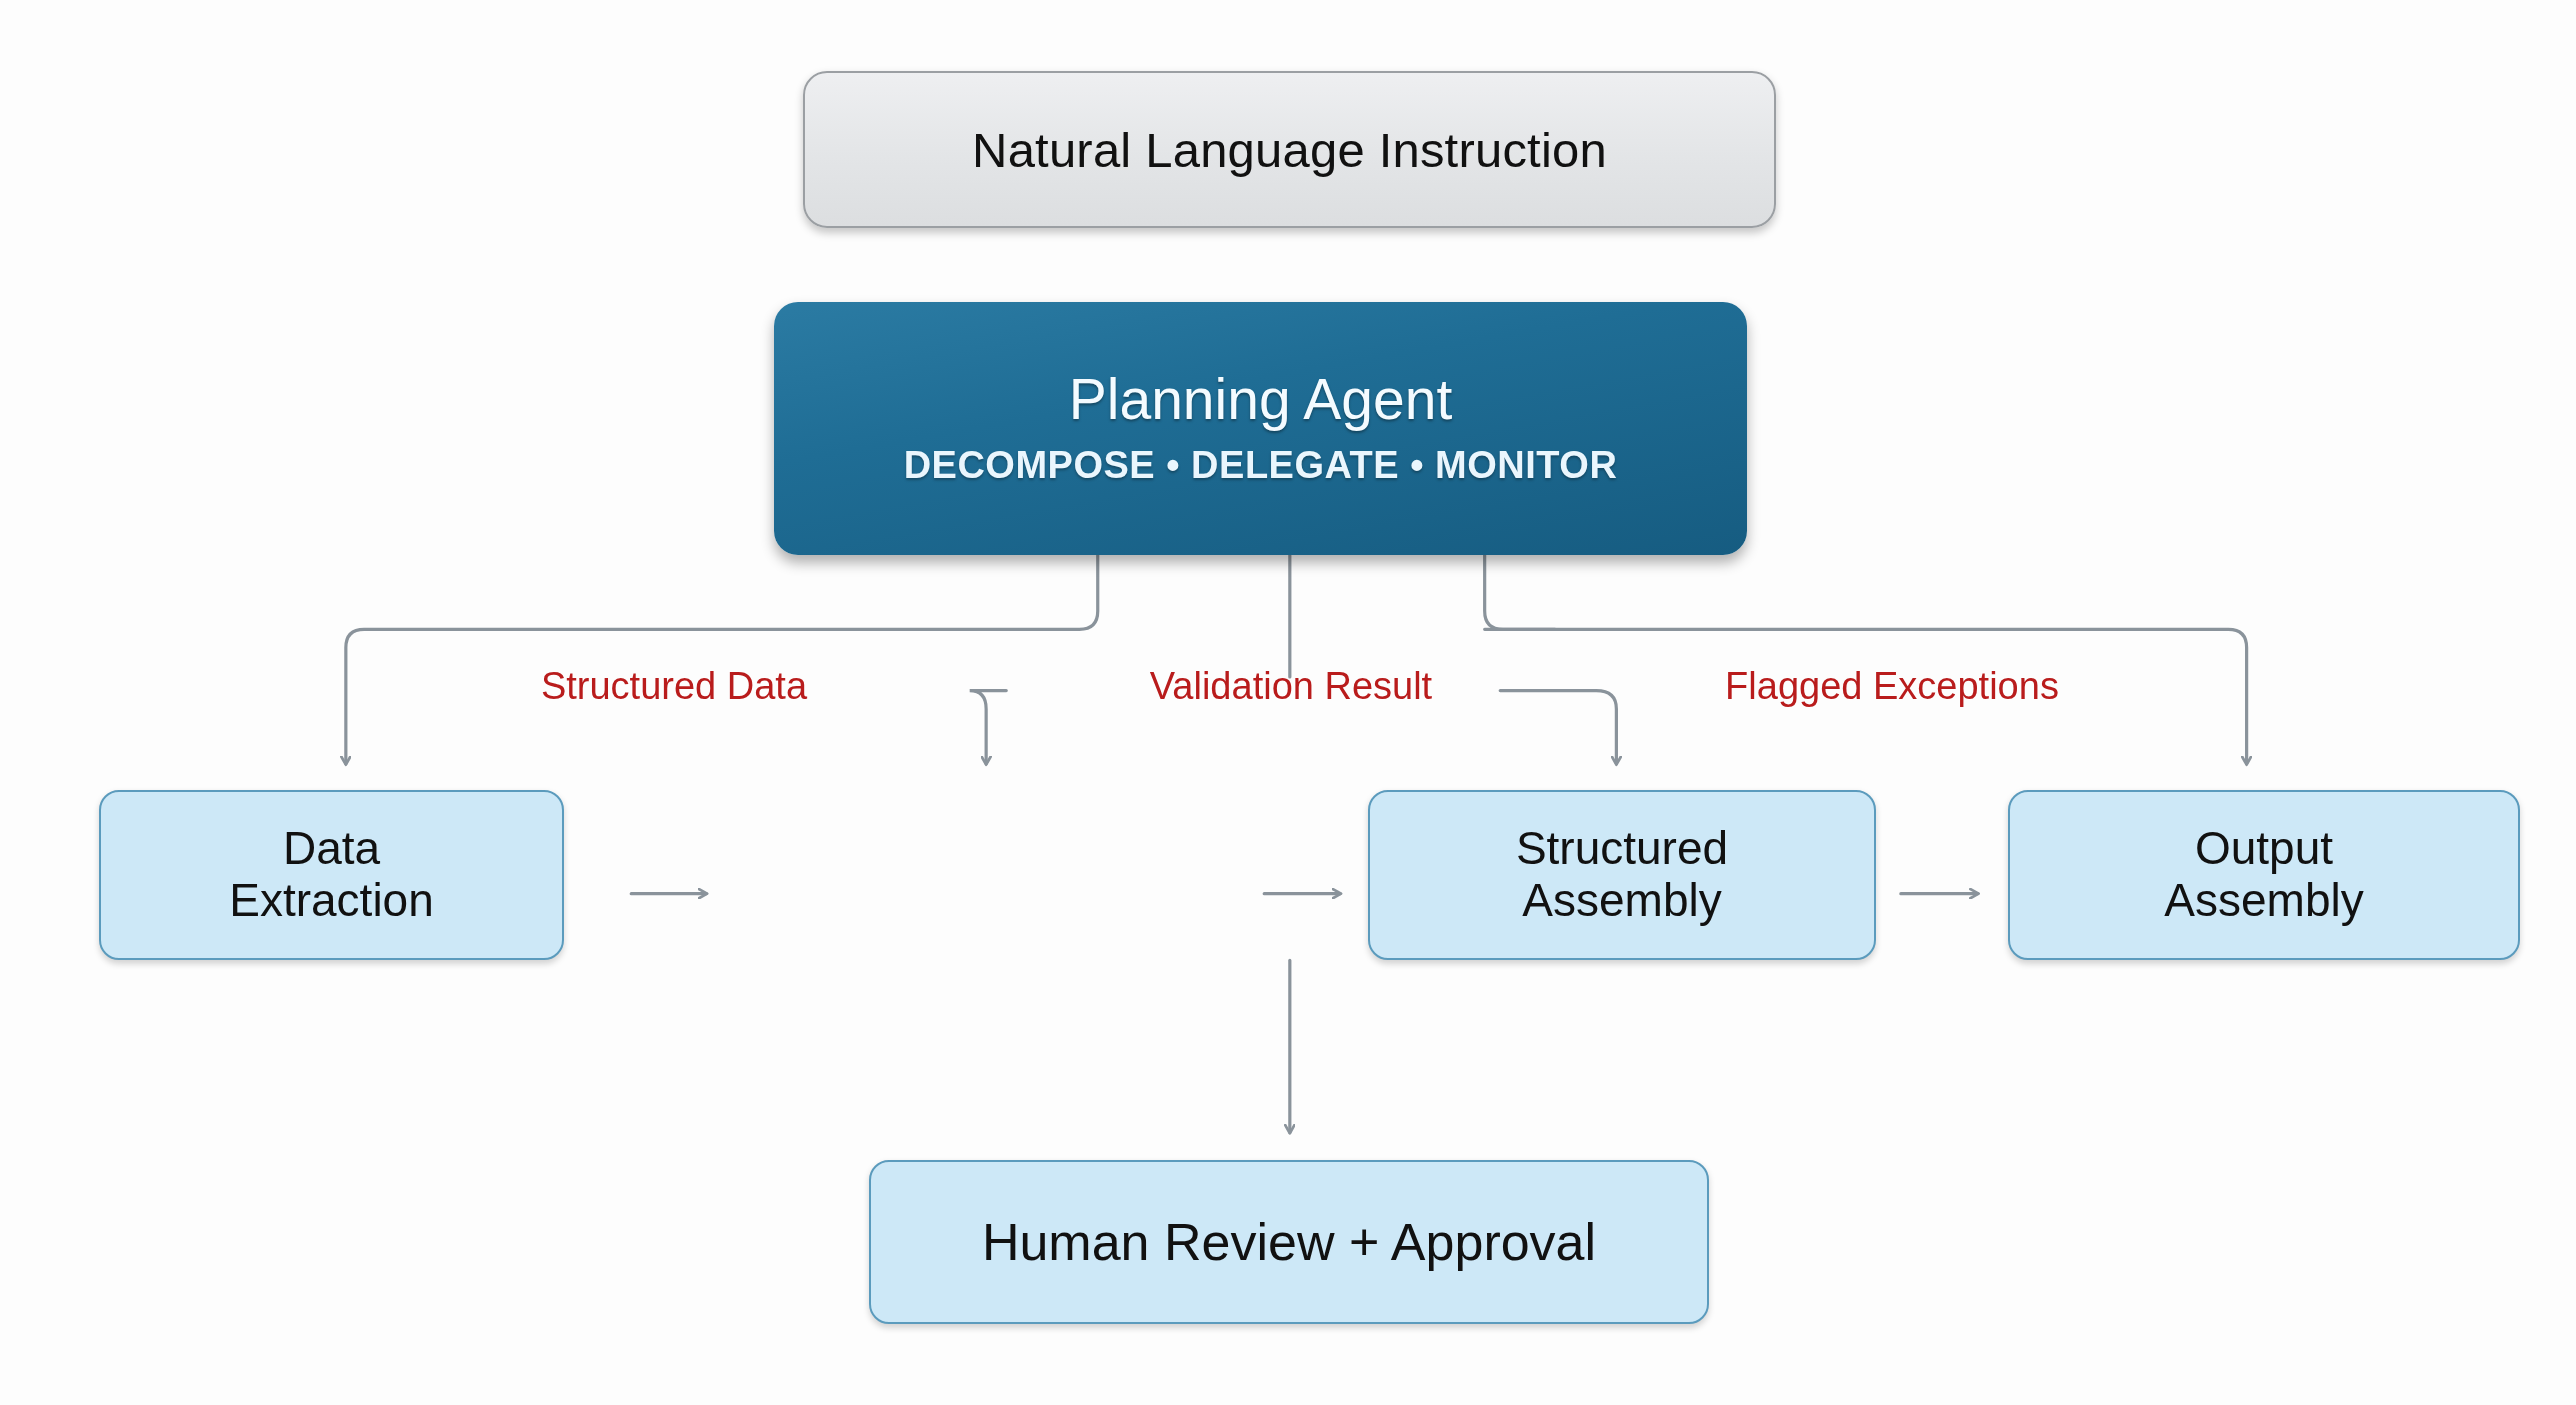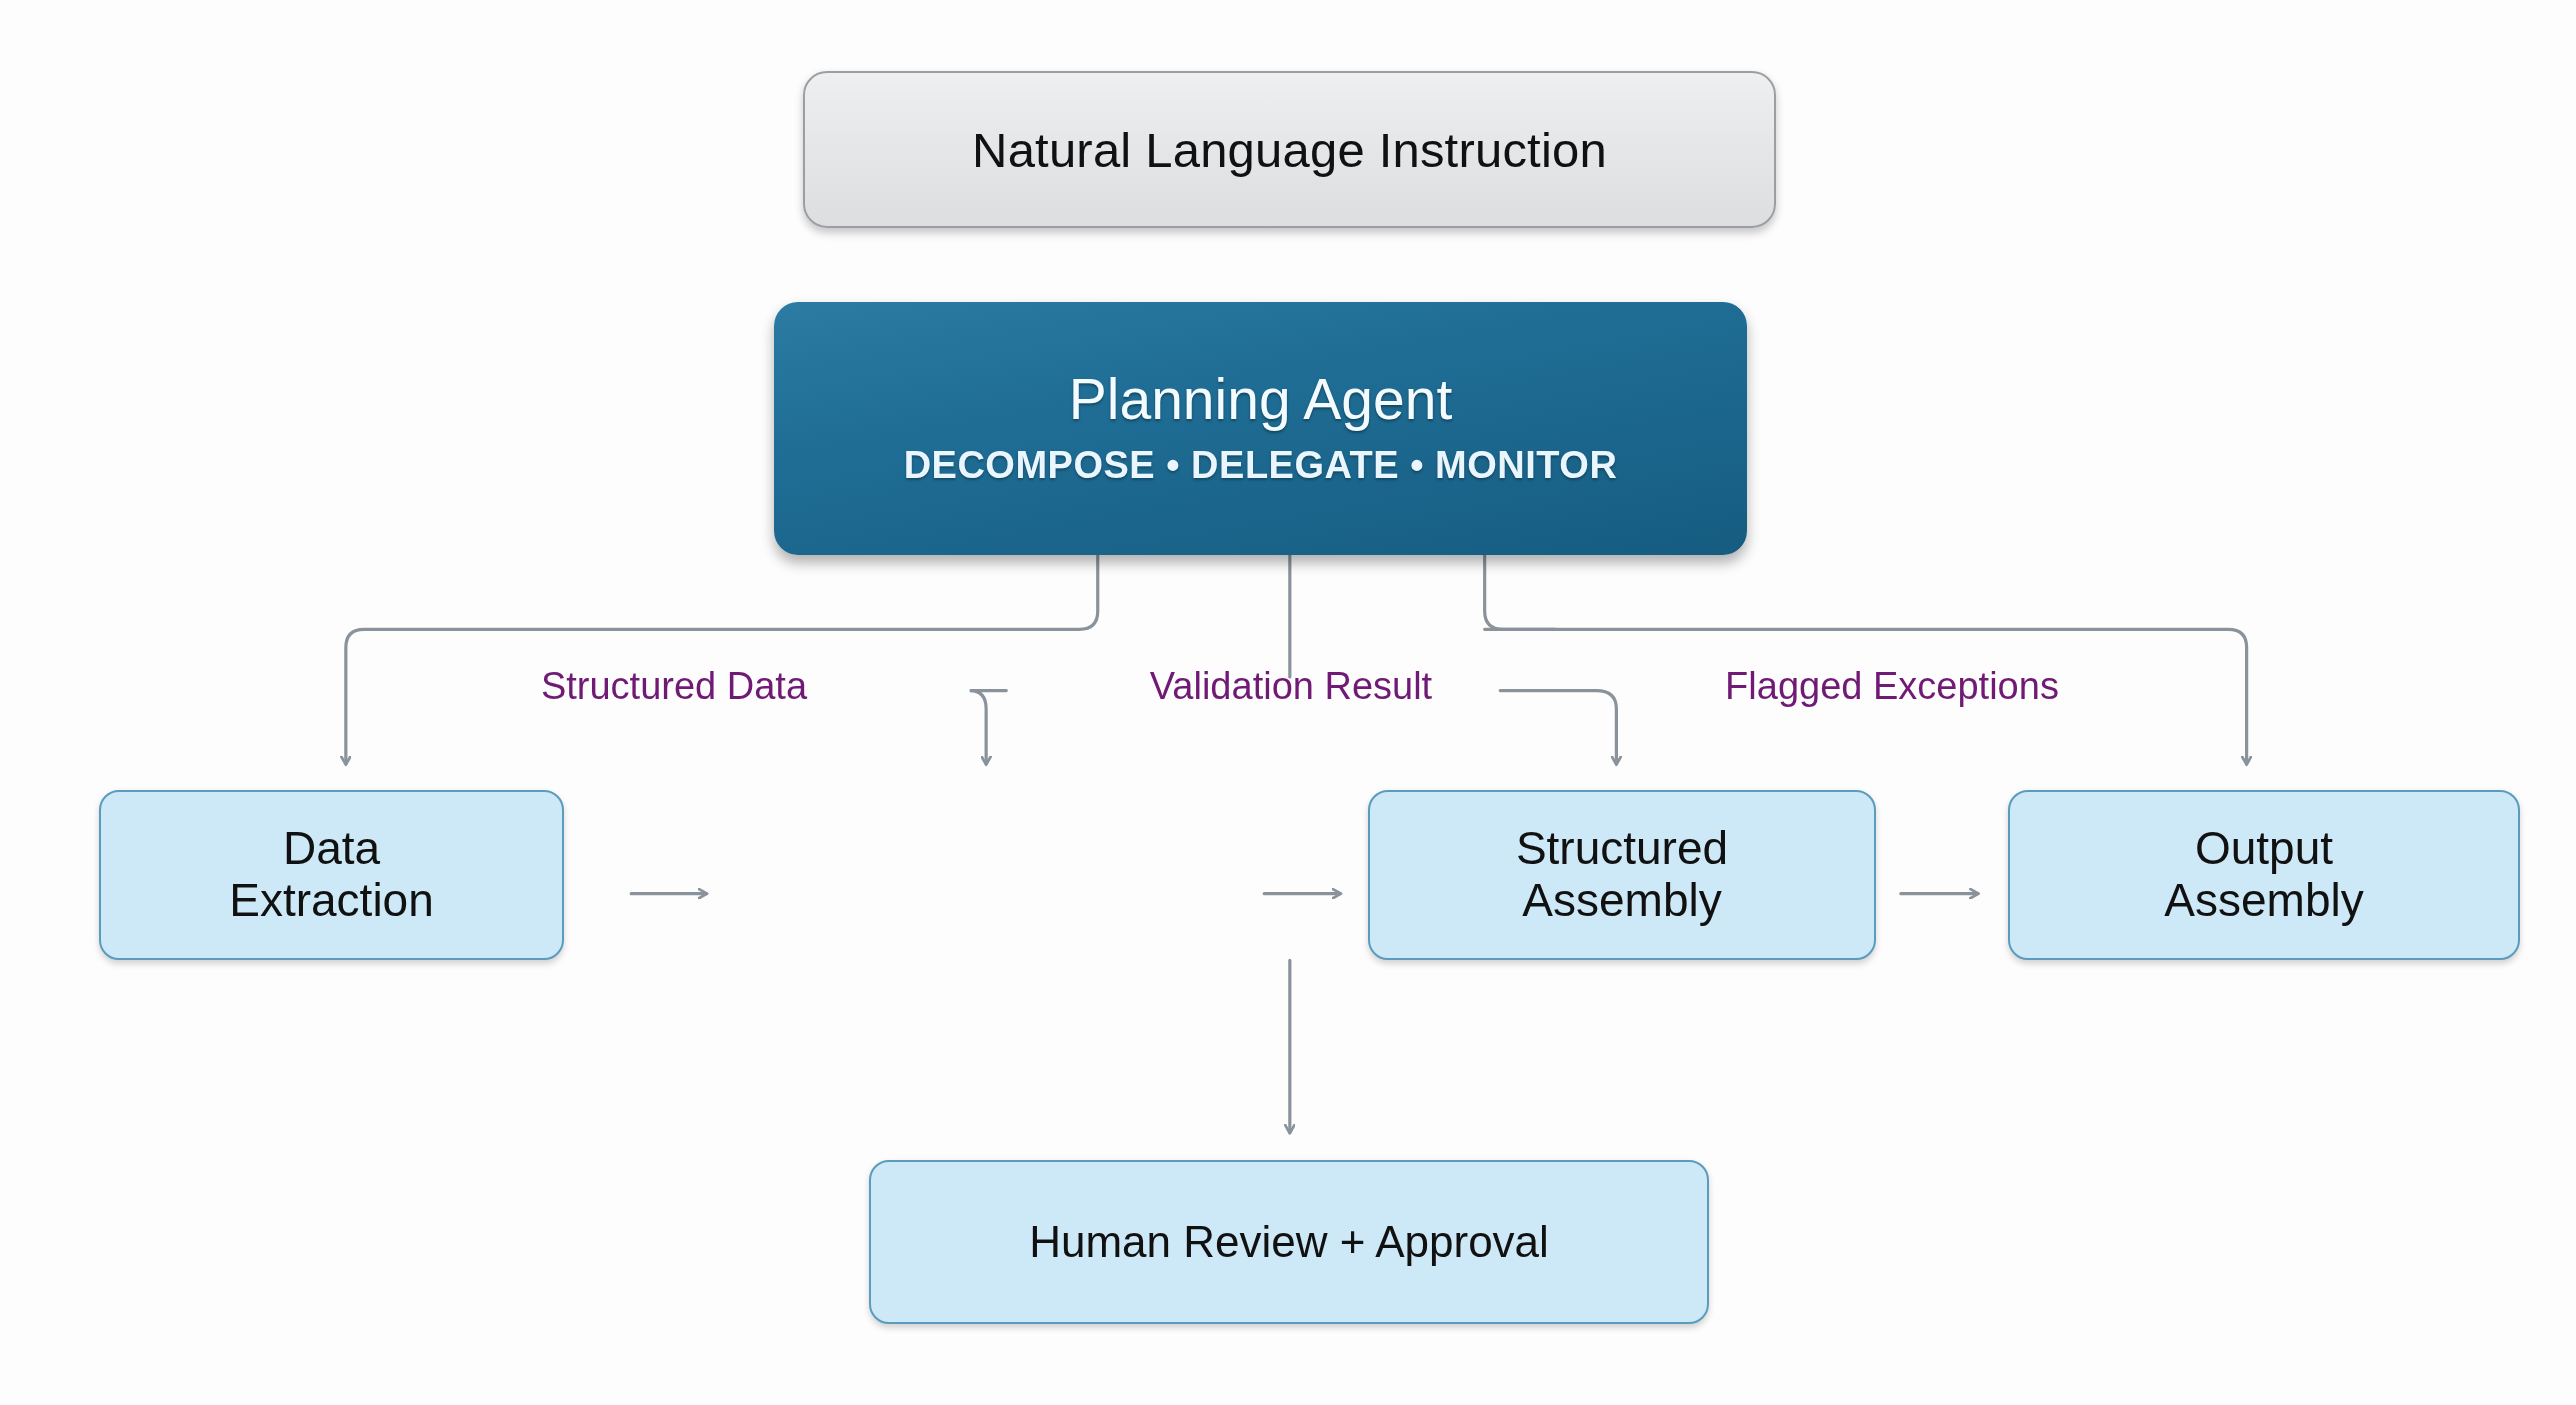--- a/index.html
+++ b/index.html
@@ -92,28 +92,28 @@
     left: 869px;
     top: 1160px;
     width: 840px;
     height: 164px;
     border: 2.7px solid #5b9bbd;
     border-radius: 20px;
     background: #cde8f7;
     box-shadow: 0 3.7px 6.4px rgba(0,0,0,0.17);
   }
   .node--human .node-title {
-    font-size: 44px;
+    font-size: 52px;
     font-weight: 400;
   }
   
   .edge-label {
     position: absolute;
     font-size: 38px;
-    color: #701a75;
+    color: #b91c1c;
     white-space: nowrap;
     transform: translate(-50%, -50%);
   }
 </style>
 </head>
 <body>
 
 <div id="canvas">
 
   <svg id="wires" viewBox="0 0 2816 1536" xmlns="http://www.w3.org/2000/svg">

